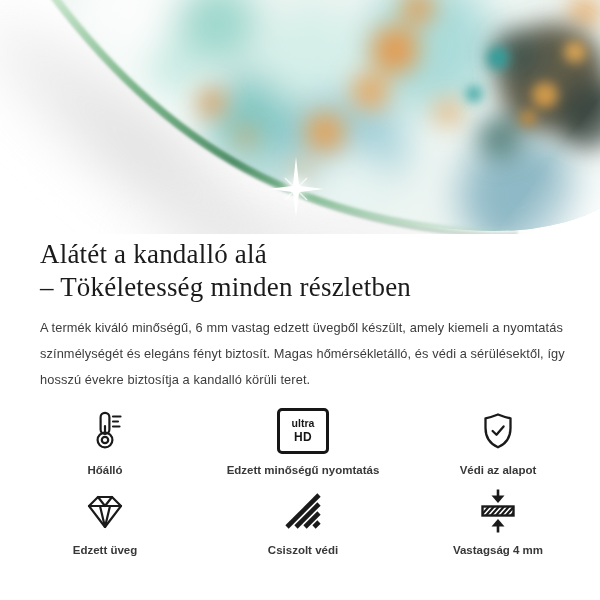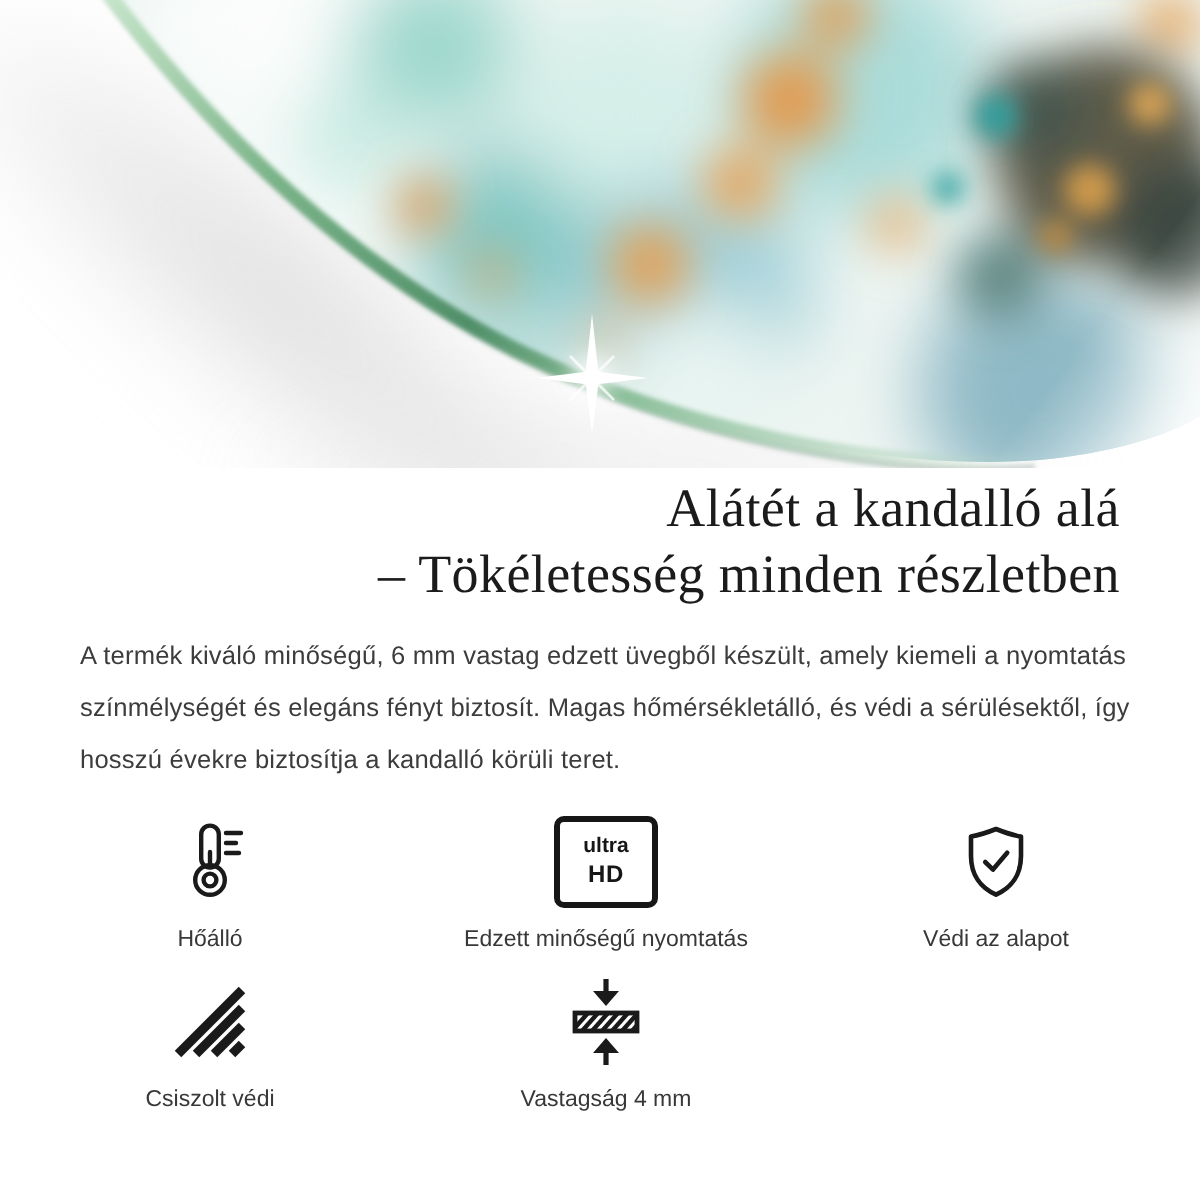--- a/index.html
+++ b/index.html
@@ -14,21 +14,21 @@
   .content{padding:0 40px;}
   h1.title{
     margin:4px 0 0 0;
     font-family:"Liberation Serif", serif;
     font-weight:400;
     font-size:27px;
     line-height:33px;
     color:#1b1b1b;
     letter-spacing:0.2px;
   }
-  h1.title span{display:block;text-align:right;}
+  h1.title span{display:block;}
   p.desc{
     margin:11px 0 0 0;
     width:540px;
     font-size:12.8px;
     line-height:26px;
     color:#3c3c3c;
     letter-spacing:0.1px;
   }
   .features{
     margin-top:13px;
@@ -42,20 +42,21 @@
   .icon-wrap{
     height:50px;display:flex;align-items:center;justify-content:center;
     color:#1a1a1a;
   }
   .feature .label{
     margin-top:8px;
     font-size:11.5px;
     color:#383838;
     text-align:center;
     white-space:nowrap;
+    font-weight:bold;
   }
   .uhd-box{
     width:46px;height:40px;
     border:3px solid #161616;border-radius:5px;
     display:flex;flex-direction:column;align-items:center;justify-content:center;
     background:#fff;
   }
   .uhd-box .t1{font-size:10.5px;font-weight:700;line-height:11px;color:#161616;}
   .uhd-box .t2{font-size:12px;font-weight:700;line-height:16px;color:#161616;letter-spacing:0.3px;}
 </style>
@@ -202,20 +203,31 @@
       <div class="feature">
         <div class="icon-wrap">
           <svg width="40" height="40" viewBox="0 0 40 40" fill="none" stroke="currentColor" stroke-width="2.3" stroke-linecap="round" stroke-linejoin="round">
             <path d="M20 3.5 C24 5.1 28.5 6.6 32.5 7.3 V17 C32.5 26.5 27.5 33 20 36.3 C12.5 33 7.5 26.5 7.5 17 V7.3 C11.5 6.6 16 5.1 20 3.5 Z"></path>
             <path d="M14.6 20 L18.5 23.8 L25.6 15.4"></path>
           </svg>
         </div>
         <div class="label">Védi az alapot</div>
       </div>
 
+      <div class="feature">
+        <div class="icon-wrap">
+          <svg width="44" height="40" viewBox="0 0 44 40" fill="none" stroke="currentColor" stroke-width="2.2" stroke-linecap="round" stroke-linejoin="round">
+            <path d="M15 6 L29 6 L38 15 L22 36 L6 15 Z"></path>
+            <path d="M6 15 H38"></path>
+            <path d="M15 6 L22 15 L29 6"></path>
+            <path d="M17 15 L22 36 M27 15 L22 36"></path>
+          </svg>
+        </div>
+        <div class="label">Edzett üveg</div>
+      </div>
 
       <div class="feature">
         <div class="icon-wrap">
           <svg width="40" height="40" viewBox="0 0 40 40" stroke="currentColor" stroke-width="4.6">
             <path d="M4 36 L36 4"></path>
             <path d="M13 36 L36 13"></path>
             <path d="M22 36 L36 22"></path>
             <path d="M31 36 L36 31"></path>
           </svg>
         </div>

